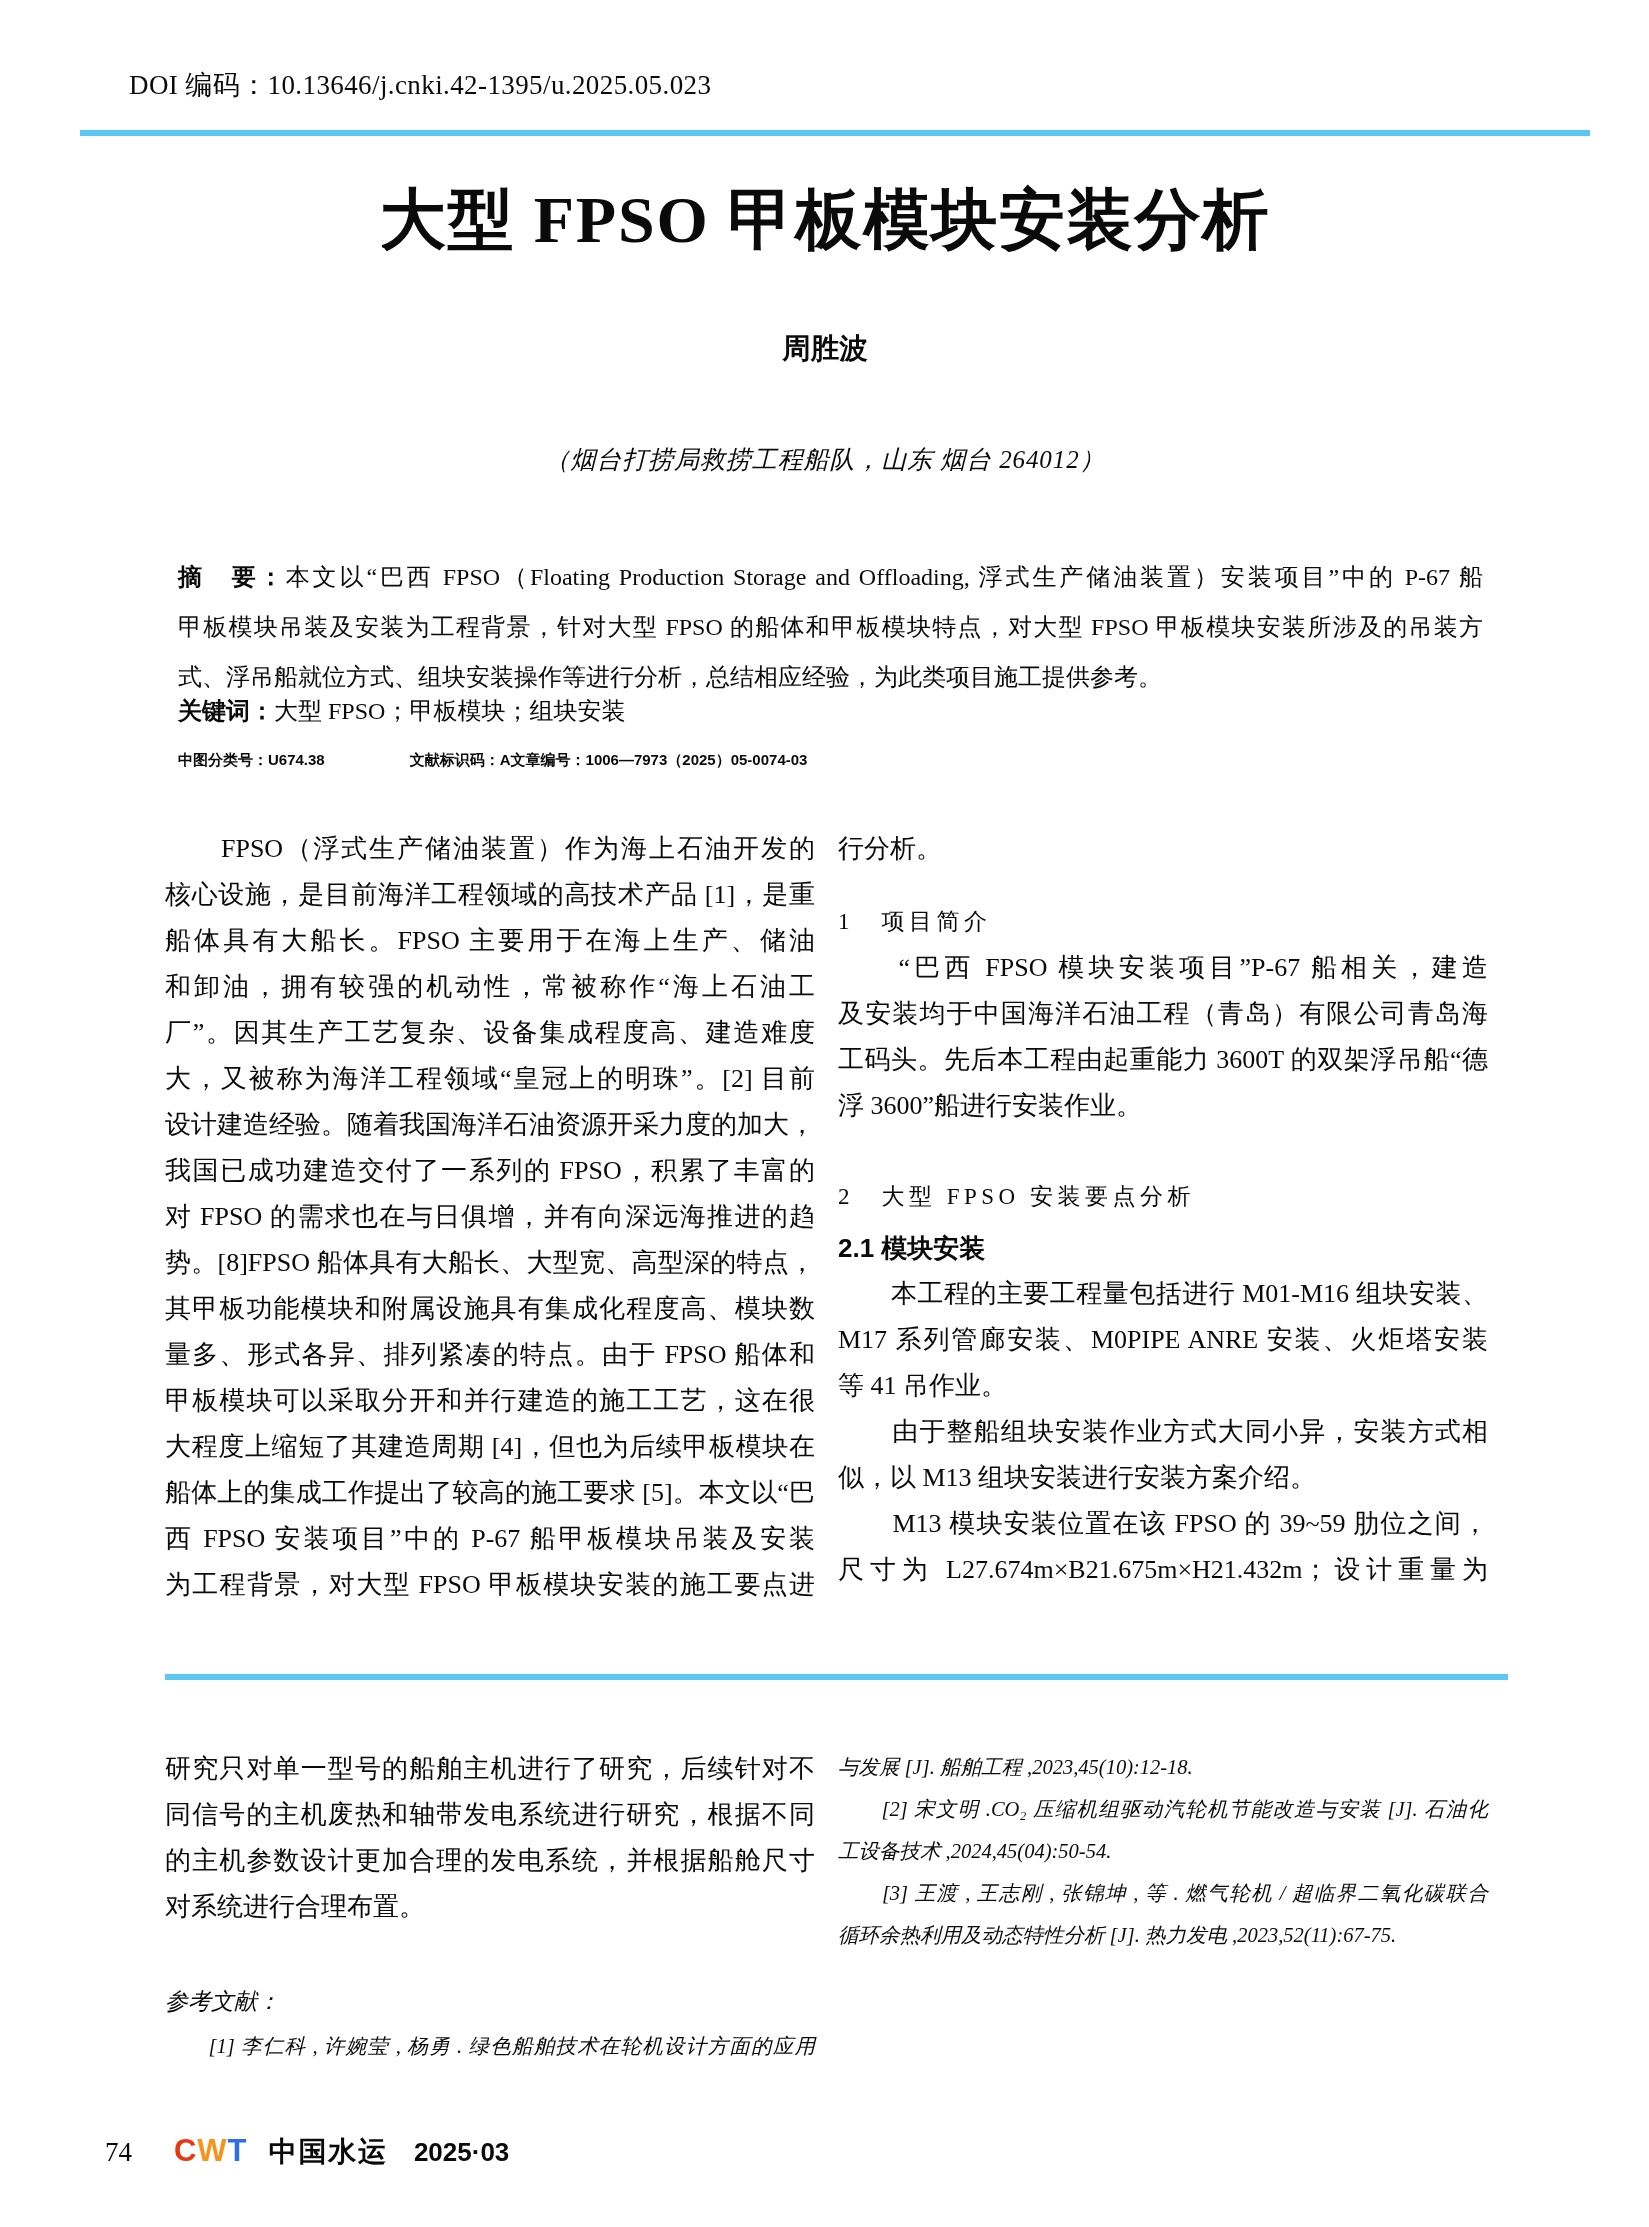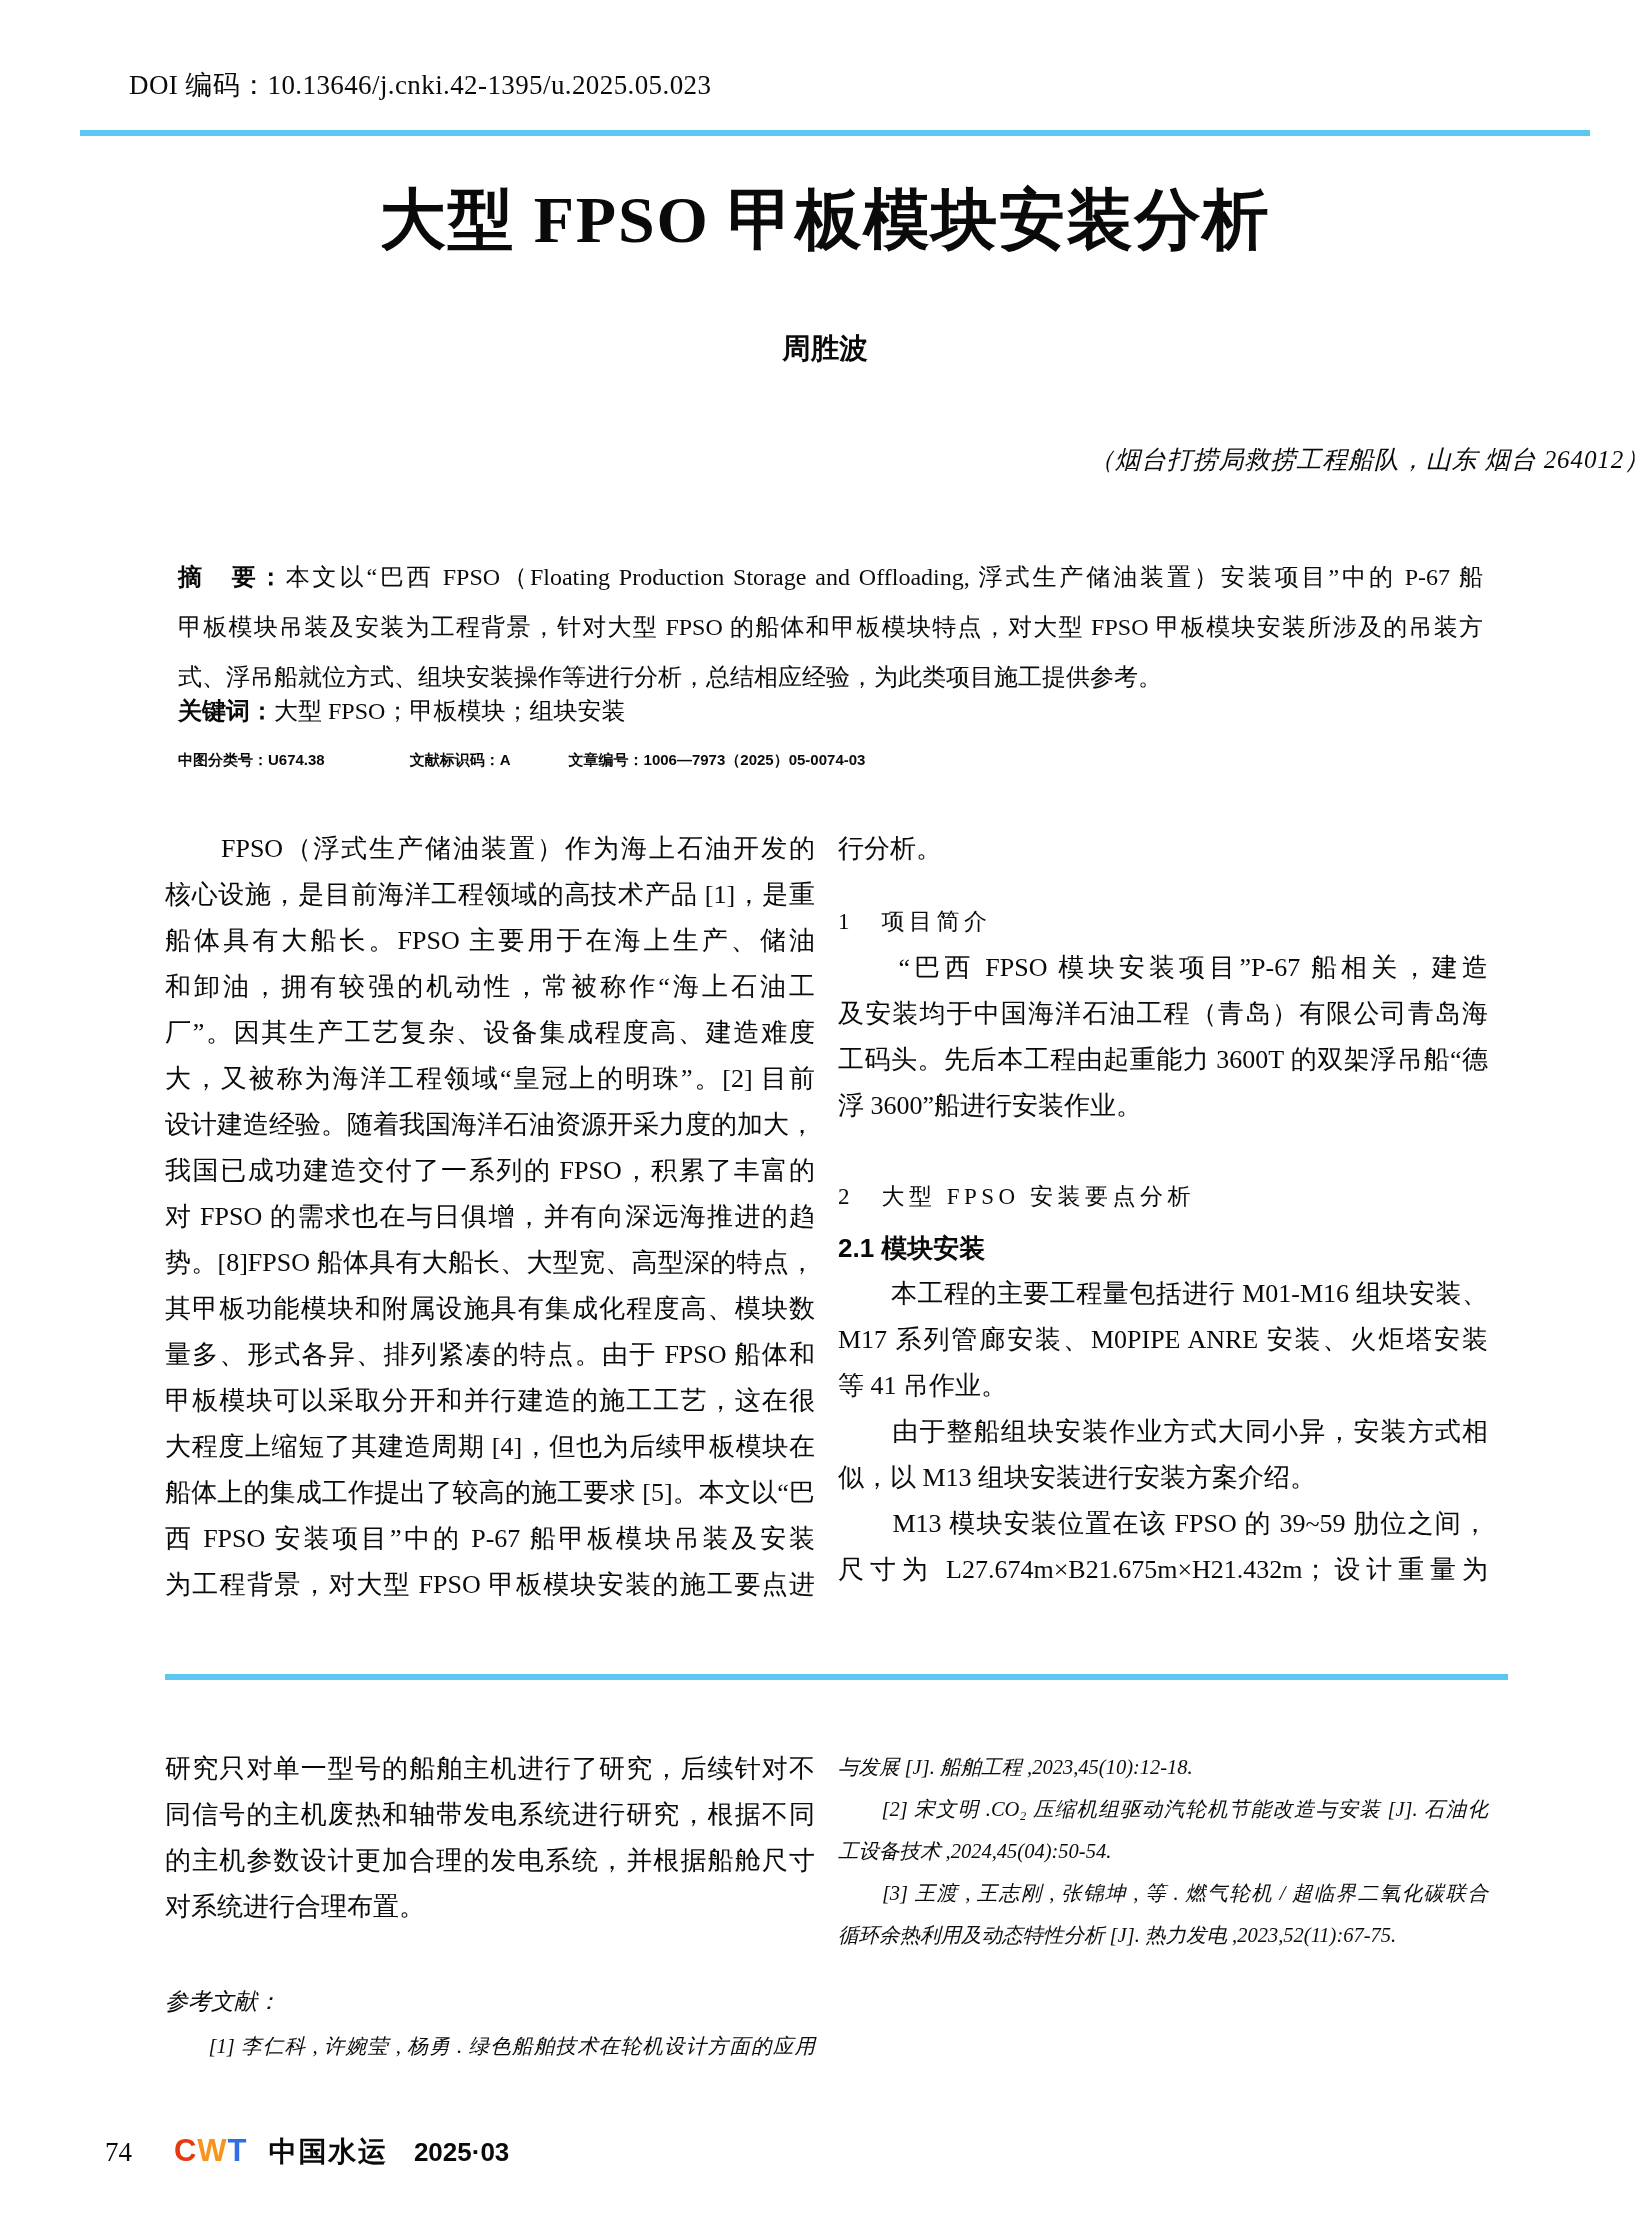--- a/index.html
+++ b/index.html
@@ -10,35 +10,35 @@
   .doi { position:absolute; left:129px; top:67px; font-size:27px; letter-spacing:0.4px; }
 
   .rule { position:absolute; background:#5bc8f2; }
   .rule-top { left:80px; top:130px; width:1510px; height:5.8px; }
   .rule-mid { left:165px; top:1674px; width:1343px; height:5.8px; }
 
   .title { position:absolute; left:0; width:100%; top:175px; text-align:center;
            font-size:66px; font-weight:bold; letter-spacing:1.8px; }
   .author { position:absolute; left:0; width:100%; top:330px; text-align:center;
             font-size:28.5px; font-weight:600; }
-  .affiliation { position:absolute; left:0; width:100%; top:443px; text-align:right;
+  .affiliation { position:absolute; left:0; width:100%; top:443px; text-align:center;
                  font-size:25px; font-style:italic; letter-spacing:0.9px; }
 
   .abstract { position:absolute; left:178px; top:552px; width:1305px;
               font-size:24px; line-height:50px; }
   .abs-line { white-space:nowrap; text-align:justify; text-align-last:justify; text-justify:inter-character; }
   .abs-line.end { text-align-last:left; }
   .lbl { font-family:"Liberation Sans","DejaVu Sans",sans-serif; font-weight:bold; }
 
   .keywords { position:absolute; left:178px; top:695px; font-size:24px; }
   .classline { position:absolute; left:178px; top:751px; font-size:15px;
                font-family:"Liberation Sans","DejaVu Sans",sans-serif; font-weight:bold;
                display:flex; }
   .classline .item2 { margin-left:85px; }
-  .classline .item3 { margin-left:58px; }
+  .classline .item3 { }
 
   .col { position:absolute; width:650px; font-size:26px; }
   .colTL { left:165px;  top:826px; }
   .colTR { left:838px; top:826px; }
   .colBL { left:165px;  top:1746px; }
   .colBR { left:838px; top:1746px; }
 
   .bl { height:46px; line-height:46px; white-space:nowrap;
         text-align:justify; text-align-last:justify; text-justify:inter-character; }
   .bl.end { text-align-last:left; }

